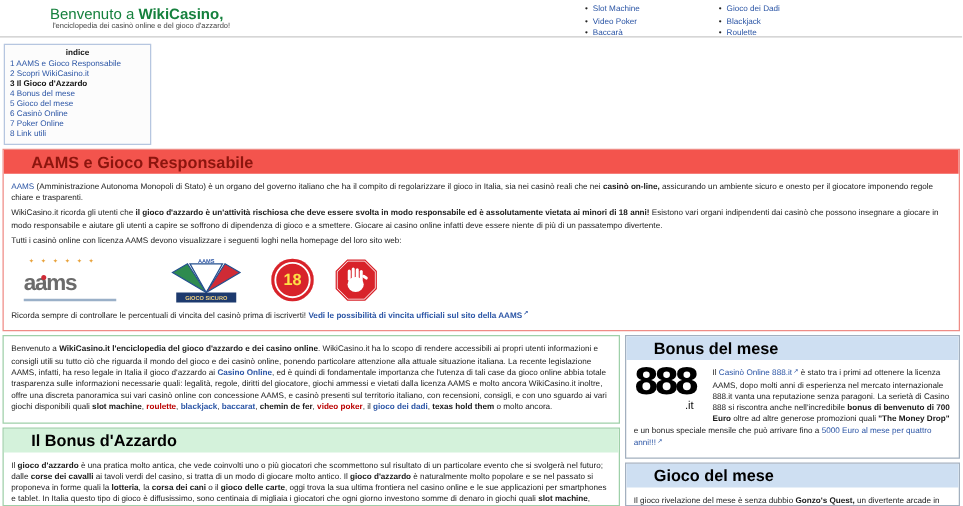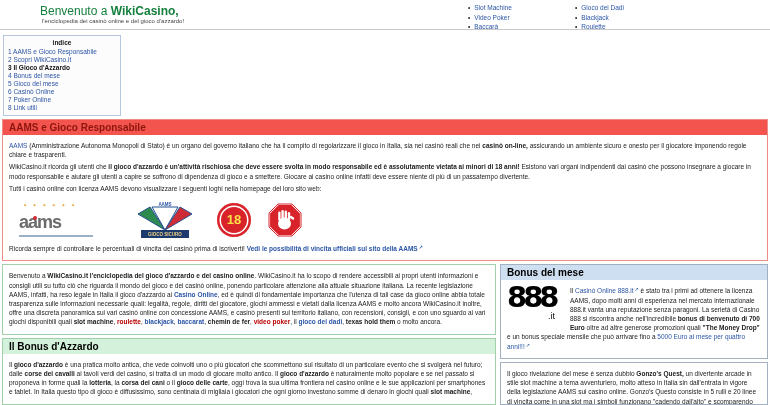--- a/index.html
+++ b/index.html
@@ -17,21 +17,21 @@
   .toplink::before{content:"•";color:#222;margin-right:4px;margin-left:6px;}
   
   .toc{margin:5px 0 0 3px;width:108px;border:1px solid #b6c6e0;background:#fcfcfc;
        padding:2px 4px 3px;font-size:6.5px;flex:0 0 auto;}
   .toc-title{text-align:center;font-weight:bold;margin:1px 0 2px;}
   .toc ul{margin:0;padding:0;list-style:none;line-height:8px;}
   .toc-link{color:var(--link-blue,#2b55a5);text-decoration:none;cursor:pointer;}
   .toc-link[data-style="bold"]{color:#111;font-weight:bold;}
   
   .sect{border:1px solid #999;background:#fff;overflow:hidden;}
-  .sect .hd{font-weight:bold;font-size:10px;padding:2px 6px;}
+  .sect .hd{font-weight:bold;font-size:13px;padding:2px 22px;}
   .sect .bd-area{padding:3px 6px 4px;font-size:6.5px;line-height:1.42;color:#1a1a1a;}
   .box-red{border-color:#ef8c86;margin:3px 2px 0;flex:0 0 auto;}
   .box-red .hd{background:var(--accent-red,#f3544d);color:#8c150e;}
   .box-green{border-color:#9fd0a9;}
   .box-green .hd{background:var(--accent-green,#d4f2db);color:#000;}
   .box-blue{border-color:#a3b0bf;}
   .box-blue .hd{background:var(--accent-blue,#cedff2);color:#000;}
   .bd-area p{margin:3px 0;}
   
   .bd{font-weight:bold;}
@@ -166,20 +166,21 @@
         <div class="hd">Bonus del mese</div>
         <div class="bd-area">
           <span class="logo888">
             <span class="n">888</span>
             <span class="it">.it</span>
           </span>
           <p><span>Il </span><a class="lk ext">Casinò Online 888.it</a><span> è stato tra i primi ad ottenere la licenza AAMS, dopo molti anni di esperienza nel mercato internazionale 888.it vanta una reputazione senza paragoni. La serietà di Casino 888 si riscontra anche nell'incredibile </span><span class="bd">bonus di benvenuto di 700 Euro</span><span> oltre ad altre generose promozioni quali </span><span class="bd">"The Money Drop"</span><span> e un bonus speciale mensile che può arrivare fino a </span><a class="lk ext">5000 Euro al mese per quattro anni!!!</a></p>
         </div>
       </div>
       <div class="sect box-blue">
+        <div class="hd">Gioco del mese</div>
         <div class="bd-area">
           <p><span>Il gioco rivelazione del mese è senza dubbio </span><span class="bd">Gonzo's Quest,</span><span> un divertente arcade in stile slot machine a tema avventuriero, molto atteso in Italia sin dall'entrata in vigore della legislazione AAMS sui casino online. Gonzo's Questo consiste in 5 rulli e 20 linee di vincita come in una slot ma i simboli funzionano "cadendo dall'alto" e scomparendo quando si presenta una combinazione vincente in stile Tetris. Leggi la recensione di Gonzo's Quest per saperne di più.</span></p>
 
         </div>
       </div>
     </div>
 
   </div>
 </div>
 

